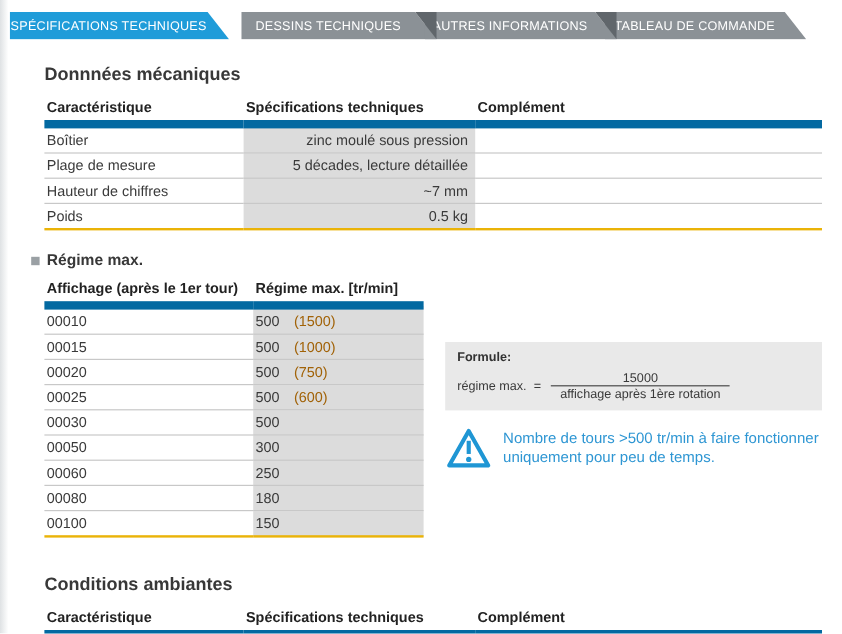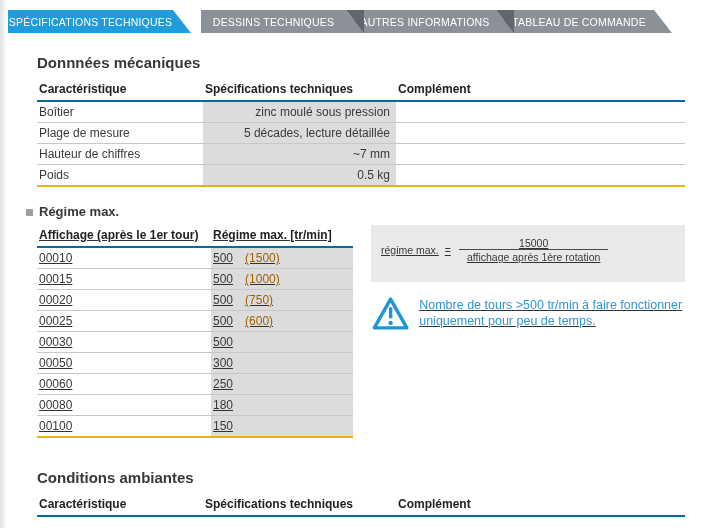--- a/index.html
+++ b/index.html
@@ -29,31 +29,31 @@
   .section-title{font-size:15px;font-weight:bold;color:#383838;margin:0;}
   .t-mech{margin-top:21px;}
   .t-cond{margin-top:31px;}
   .regime-head{margin-top:17px;display:flex;align-items:center;}
   .bullet{width:7px;height:7px;background:#9aa0a4;display:inline-block;margin:1px 6px 0 -11px;}
   .regime-title{font-size:13px;font-weight:bold;color:#383838;}
   table{border-collapse:collapse;font-size:12px;color:#3a3a3a;margin-top:8px;}
   .spec-table{width:648px;}
   .regime-table{width:323px;margin-top:6px;}
   th{text-align:left;font-weight:bold;color:#222;padding:3px 6px 4px 2px;
-     border-bottom:2px solid #0369a1;font-size:12px;white-space:nowrap;}
+     border-bottom:7px solid #0369a1;font-size:12px;white-space:nowrap;}
   td{padding:3px 6px 3px 2px;border-bottom:1px solid #c8c8c8;height:13px;white-space:nowrap;}
   tr:last-child td{border-bottom:2px solid #eab308;}
   .col-name{width:158px;}
   .col-spec{width:185px;}
   td.col-spec{background:#dcdcdc;text-align:right;}
   .r-col1{width:166px;}
   td.r-col2{background:#dcdcdc;}
   .rpm-link{color:#a16207;margin-left:12px;cursor:pointer;}
   
-  .regime-row{display:flex;align-items:flex-start;text-decoration:underline;}
+  .regime-row{display:flex;align-items:center;}
   .regime-aside{margin-left:18px;margin-top:6px;width:314px;}
   .formula-box{background:#e9e9e9;width:314px;height:57px;box-sizing:border-box;
     padding:7px 10px 0 10px;}
   .formula-label{font-size:10.5px;font-weight:bold;color:#333;}
   .formula-line{display:flex;align-items:center;font-size:10.5px;color:#3a3a3a;margin-top:5px;}
   .equals{margin:0 8px 0 6px;}
   .fraction{text-align:center;}
   .fraction .num{display:block;padding:0 8px;}
   .fraction .den{display:block;border-top:1px solid #4a4a4a;padding:1px 8px 0;}
   .warning-row{display:flex;align-items:flex-start;margin-top:13px;}
@@ -171,20 +171,21 @@
 
           <tr>
             <td class="r-col1">00100</td>
             <td class="r-col2"><span>150</span><span class="rpm-link"></span></td>
           </tr>
         </tbody>
     </table>
 
     <div class="regime-aside">
       <div class="formula-box">
+        <div class="formula-label">Formule:</div>
         <div class="formula-line">
           <span>régime max.</span>
           <span class="equals">=</span>
           <span class="fraction">
             <span class="num">15000</span>
             <span class="den">affichage après 1ère rotation</span>
           </span>
         </div>
       </div>
       <div class="warning-row">

